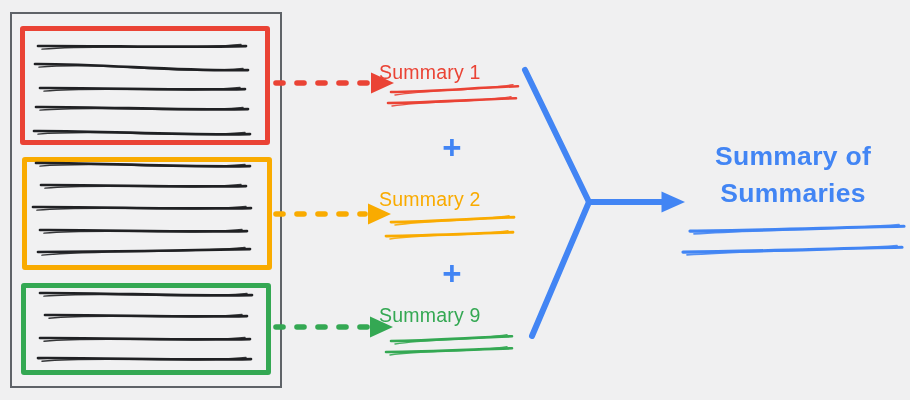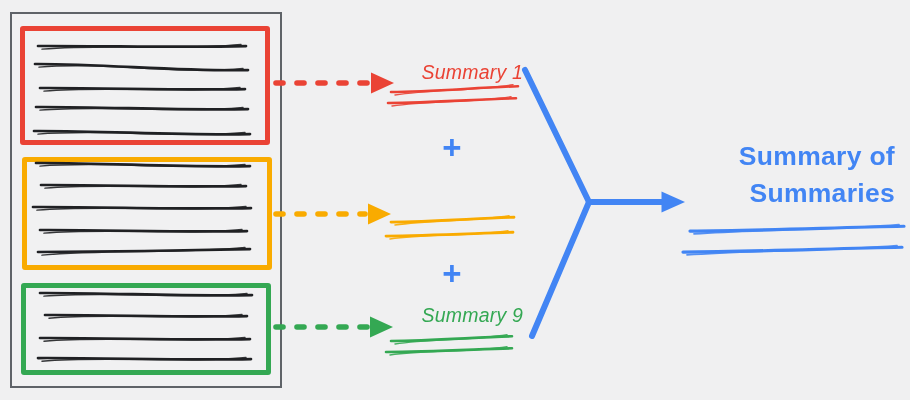--- a/index.html
+++ b/index.html
@@ -21,35 +21,35 @@
   .c-orange{left:10px;top:143px;width:250px;height:113px;border:5px solid var(--orange);}
   .c-green {left:9px; top:269px;width:250px;height:92px; border:5px solid var(--green);}
   svg.overlay{position:absolute;left:0;top:0;z-index:2;pointer-events:none;}
   .dash{stroke-width:5.6;stroke-dasharray:7 14;stroke-linecap:round;fill:none;}
   .s-red{stroke:var(--red);} .f-red{fill:var(--red);}
   .s-orange{stroke:var(--orange);} .f-orange{fill:var(--orange);}
   .s-green{stroke:var(--green);} .f-green{fill:var(--green);}
   .s-blue{stroke:var(--blue);stroke-width:6;stroke-linecap:round;stroke-linejoin:round;fill:none;}
   .f-blue{fill:var(--blue);}
   .lbl{
-    position:absolute;z-index:3;width:144px;text-align:right;
-    font-size:19.5px;font-weight:500;letter-spacing:.2px;font-style:italic;
+    position:absolute;z-index:3;width:144px;text-align:left;
+    font-size:19.5px;font-weight:500;letter-spacing:.2px;
   }
   .lbl-1{left:379px;top:61px; color:var(--red);}
   .lbl-2{left:379px;top:188px;color:var(--orange);}
   .lbl-3{left:379px;top:304px;color:var(--green);}
   .plus{
     position:absolute;z-index:3;width:36px;text-align:center;
     color:var(--blue);font-size:33px;font-weight:bold;line-height:34px;
   }
   .plus-1{left:434px;top:131px;}
   .plus-2{left:434px;top:257px;}
   .final{
     position:absolute;z-index:3;left:691px;top:138px;width:204px;
-    text-align:right;color:var(--blue);font-size:26.5px;font-weight:bold;
+    text-align:center;color:var(--blue);font-size:26.5px;font-weight:bold;
     line-height:37px;letter-spacing:.3px;
   }
 </style>
 </head>
 <body>
 
 <div class="page">
 
   <div class="doc">
     <div class="chunk c-red"></div>
@@ -117,18 +117,19 @@
         <path d="M386 352.0300170360791 C 426.32 351.72022920607986, 471.68 349.5190482380497, 512 348.26111062887026" stroke="#34a853" stroke-width="2.6" fill="none" stroke-linecap="round"></path>
         <path d="M390 354.9310620090766 C 426.32 349.9116299560874, 471.68 352.2049229096531, 507 346.72364383921234" stroke="#34a853" stroke-width="1.4300000000000002" fill="none" stroke-linecap="round" opacity="0.9"></path>
         <path d="M690 231.03117132025832 C 758.48 230.71910176706078, 835.52 227.52010661376036, 904 226.26016094846727" stroke="#4285f4" stroke-width="3.2" fill="none" stroke-linecap="round"></path>
         <path d="M694 233.9318674323828 C 758.48 228.91099894980644, 835.52 230.20535587021018, 899 224.72342513704587" stroke="#4285f4" stroke-width="1.7600000000000002" fill="none" stroke-linecap="round" opacity="0.9"></path>
         <path d="M683 252.0323255798489 C 753.08 251.7179745496206, 831.9200000000001 248.52116457919917, 902 247.2592118516666" stroke="#4285f4" stroke-width="3.2" fill="none" stroke-linecap="round"></path>
         <path d="M687 254.9326721206109 C 753.08 249.91036880255422, 831.9200000000001 251.2057878799552, 897 245.72320744187044" stroke="#4285f4" stroke-width="1.7600000000000002" fill="none" stroke-linecap="round" opacity="0.9"></path>
       </g>
   </svg>
 
   <div class="lbl lbl-1">Summary 1</div>
+  <div class="lbl lbl-2">Summary 2</div>
   <div class="lbl lbl-3">Summary 9</div>
   <div class="plus plus-1">+</div>
   <div class="plus plus-2">+</div>
   <div class="final">Summary of Summaries</div>
 
 </div>
 
 </body></html>

